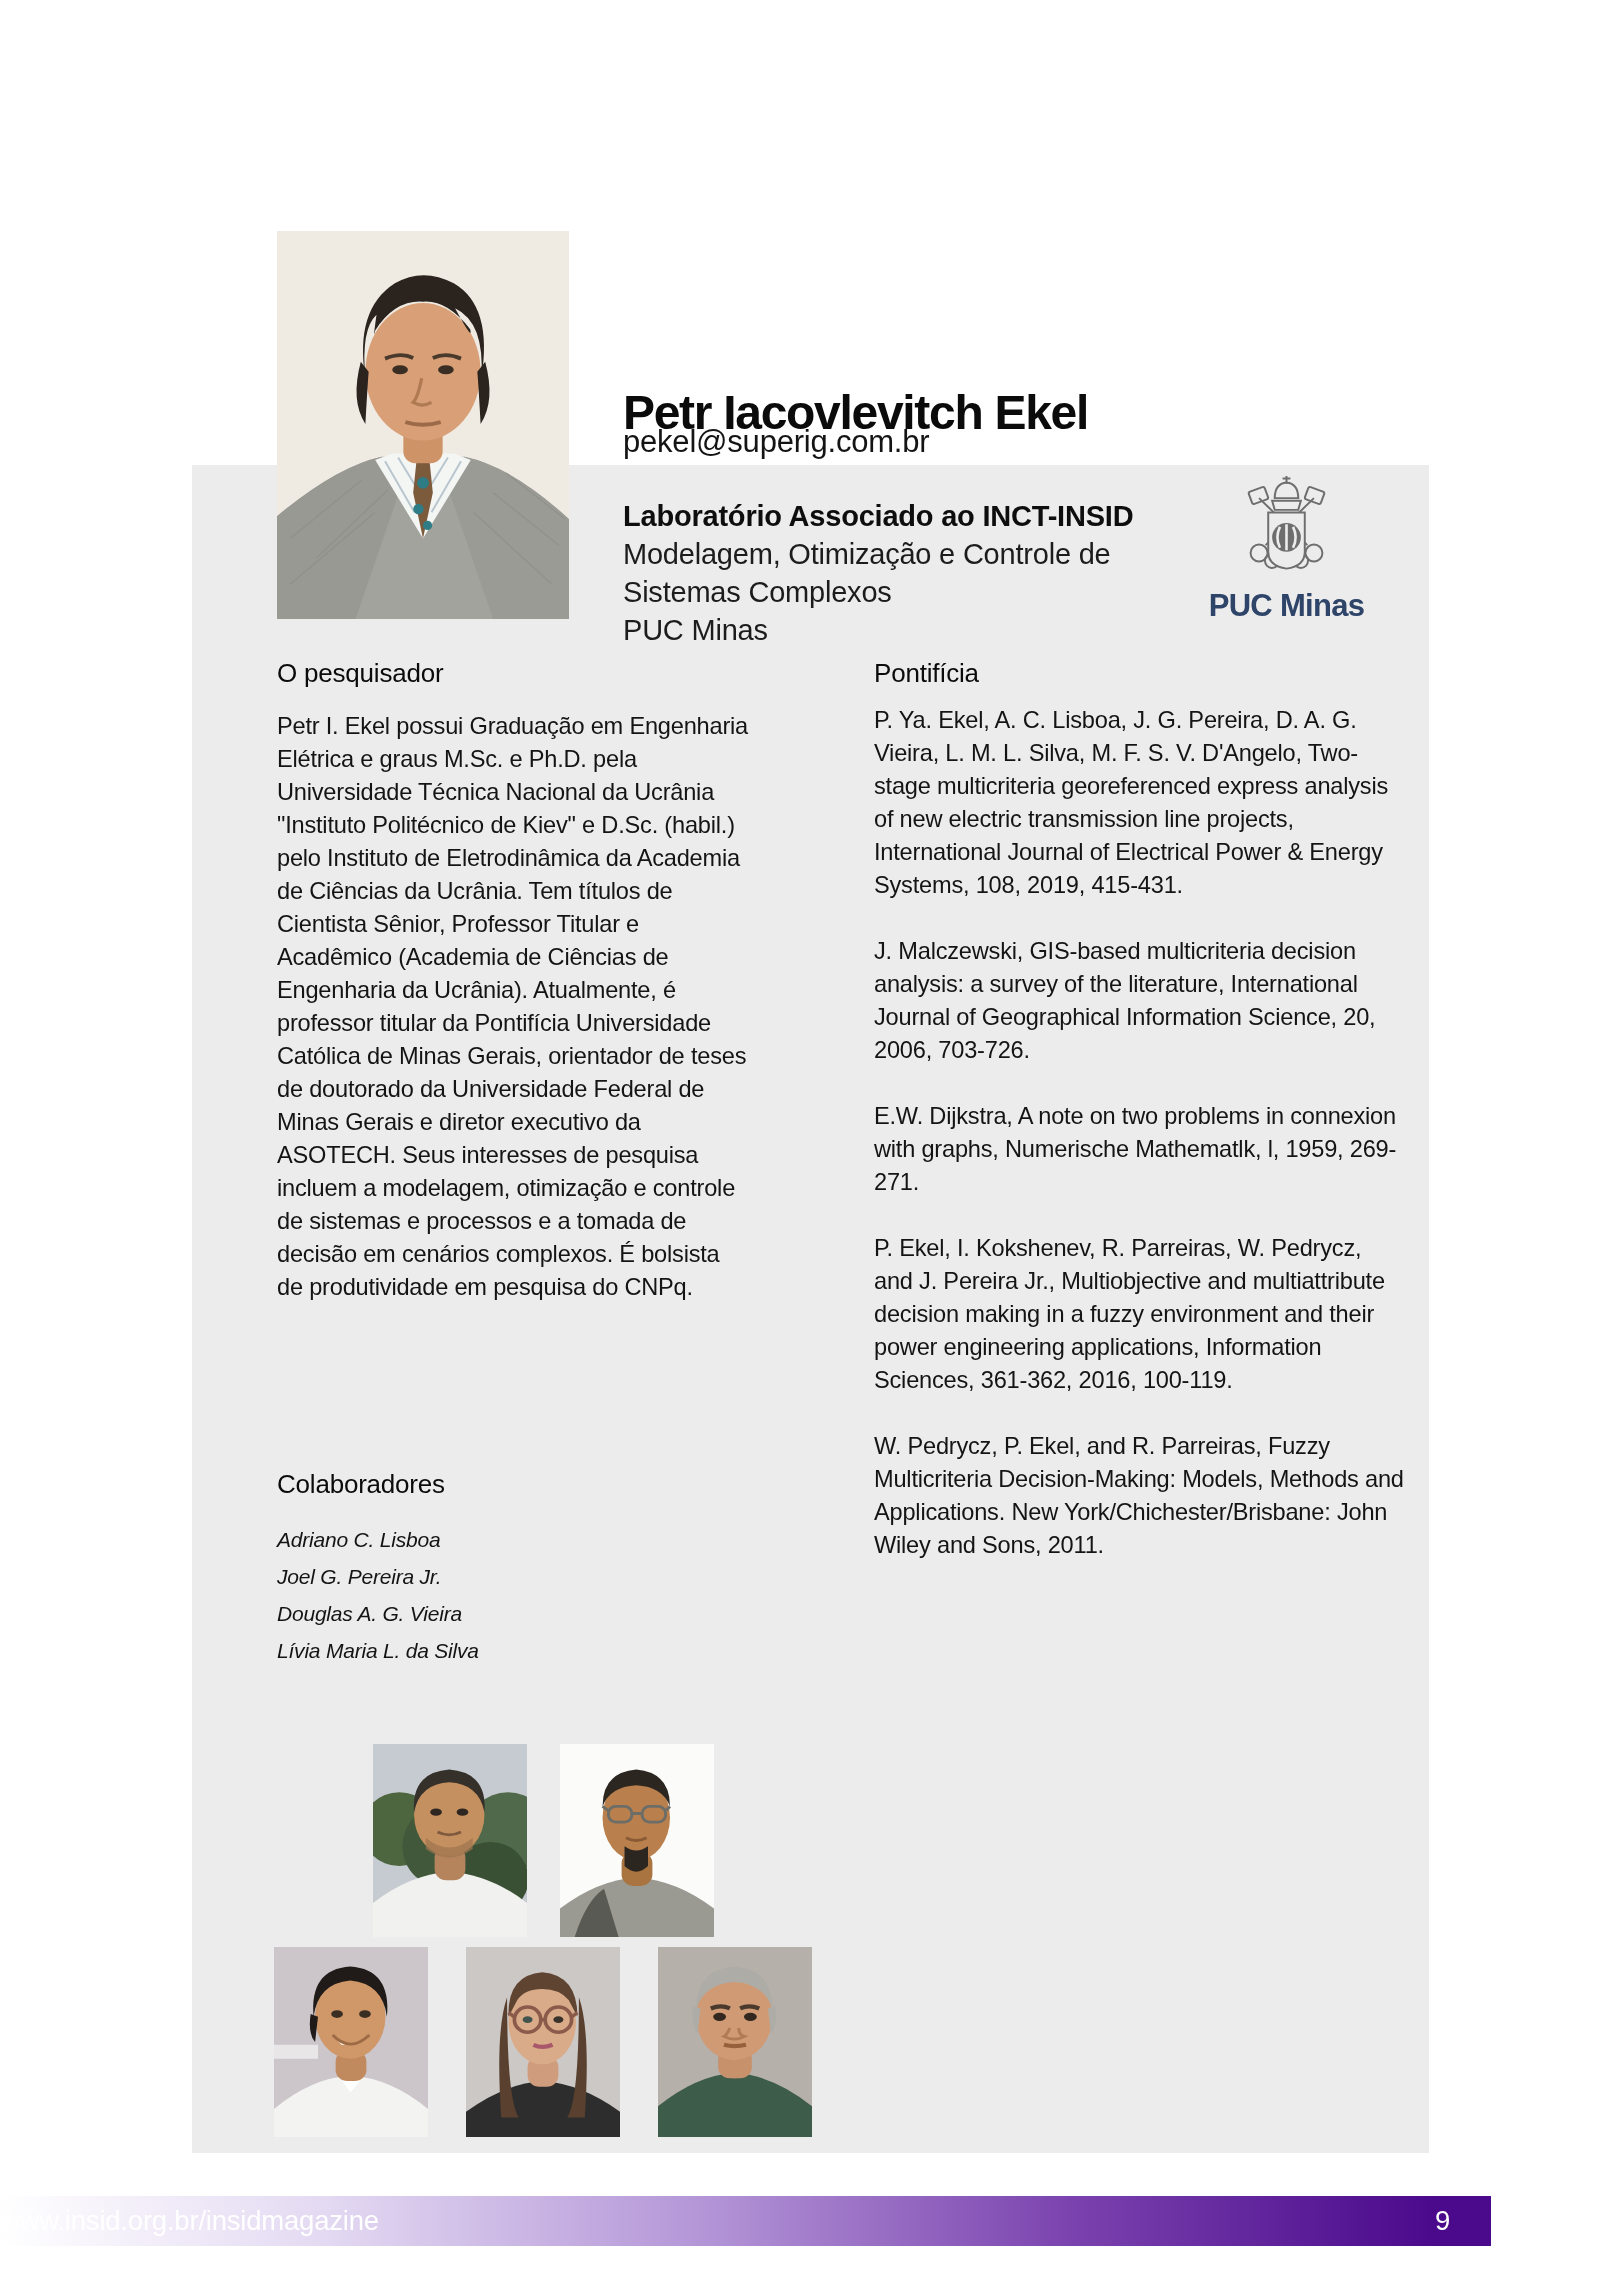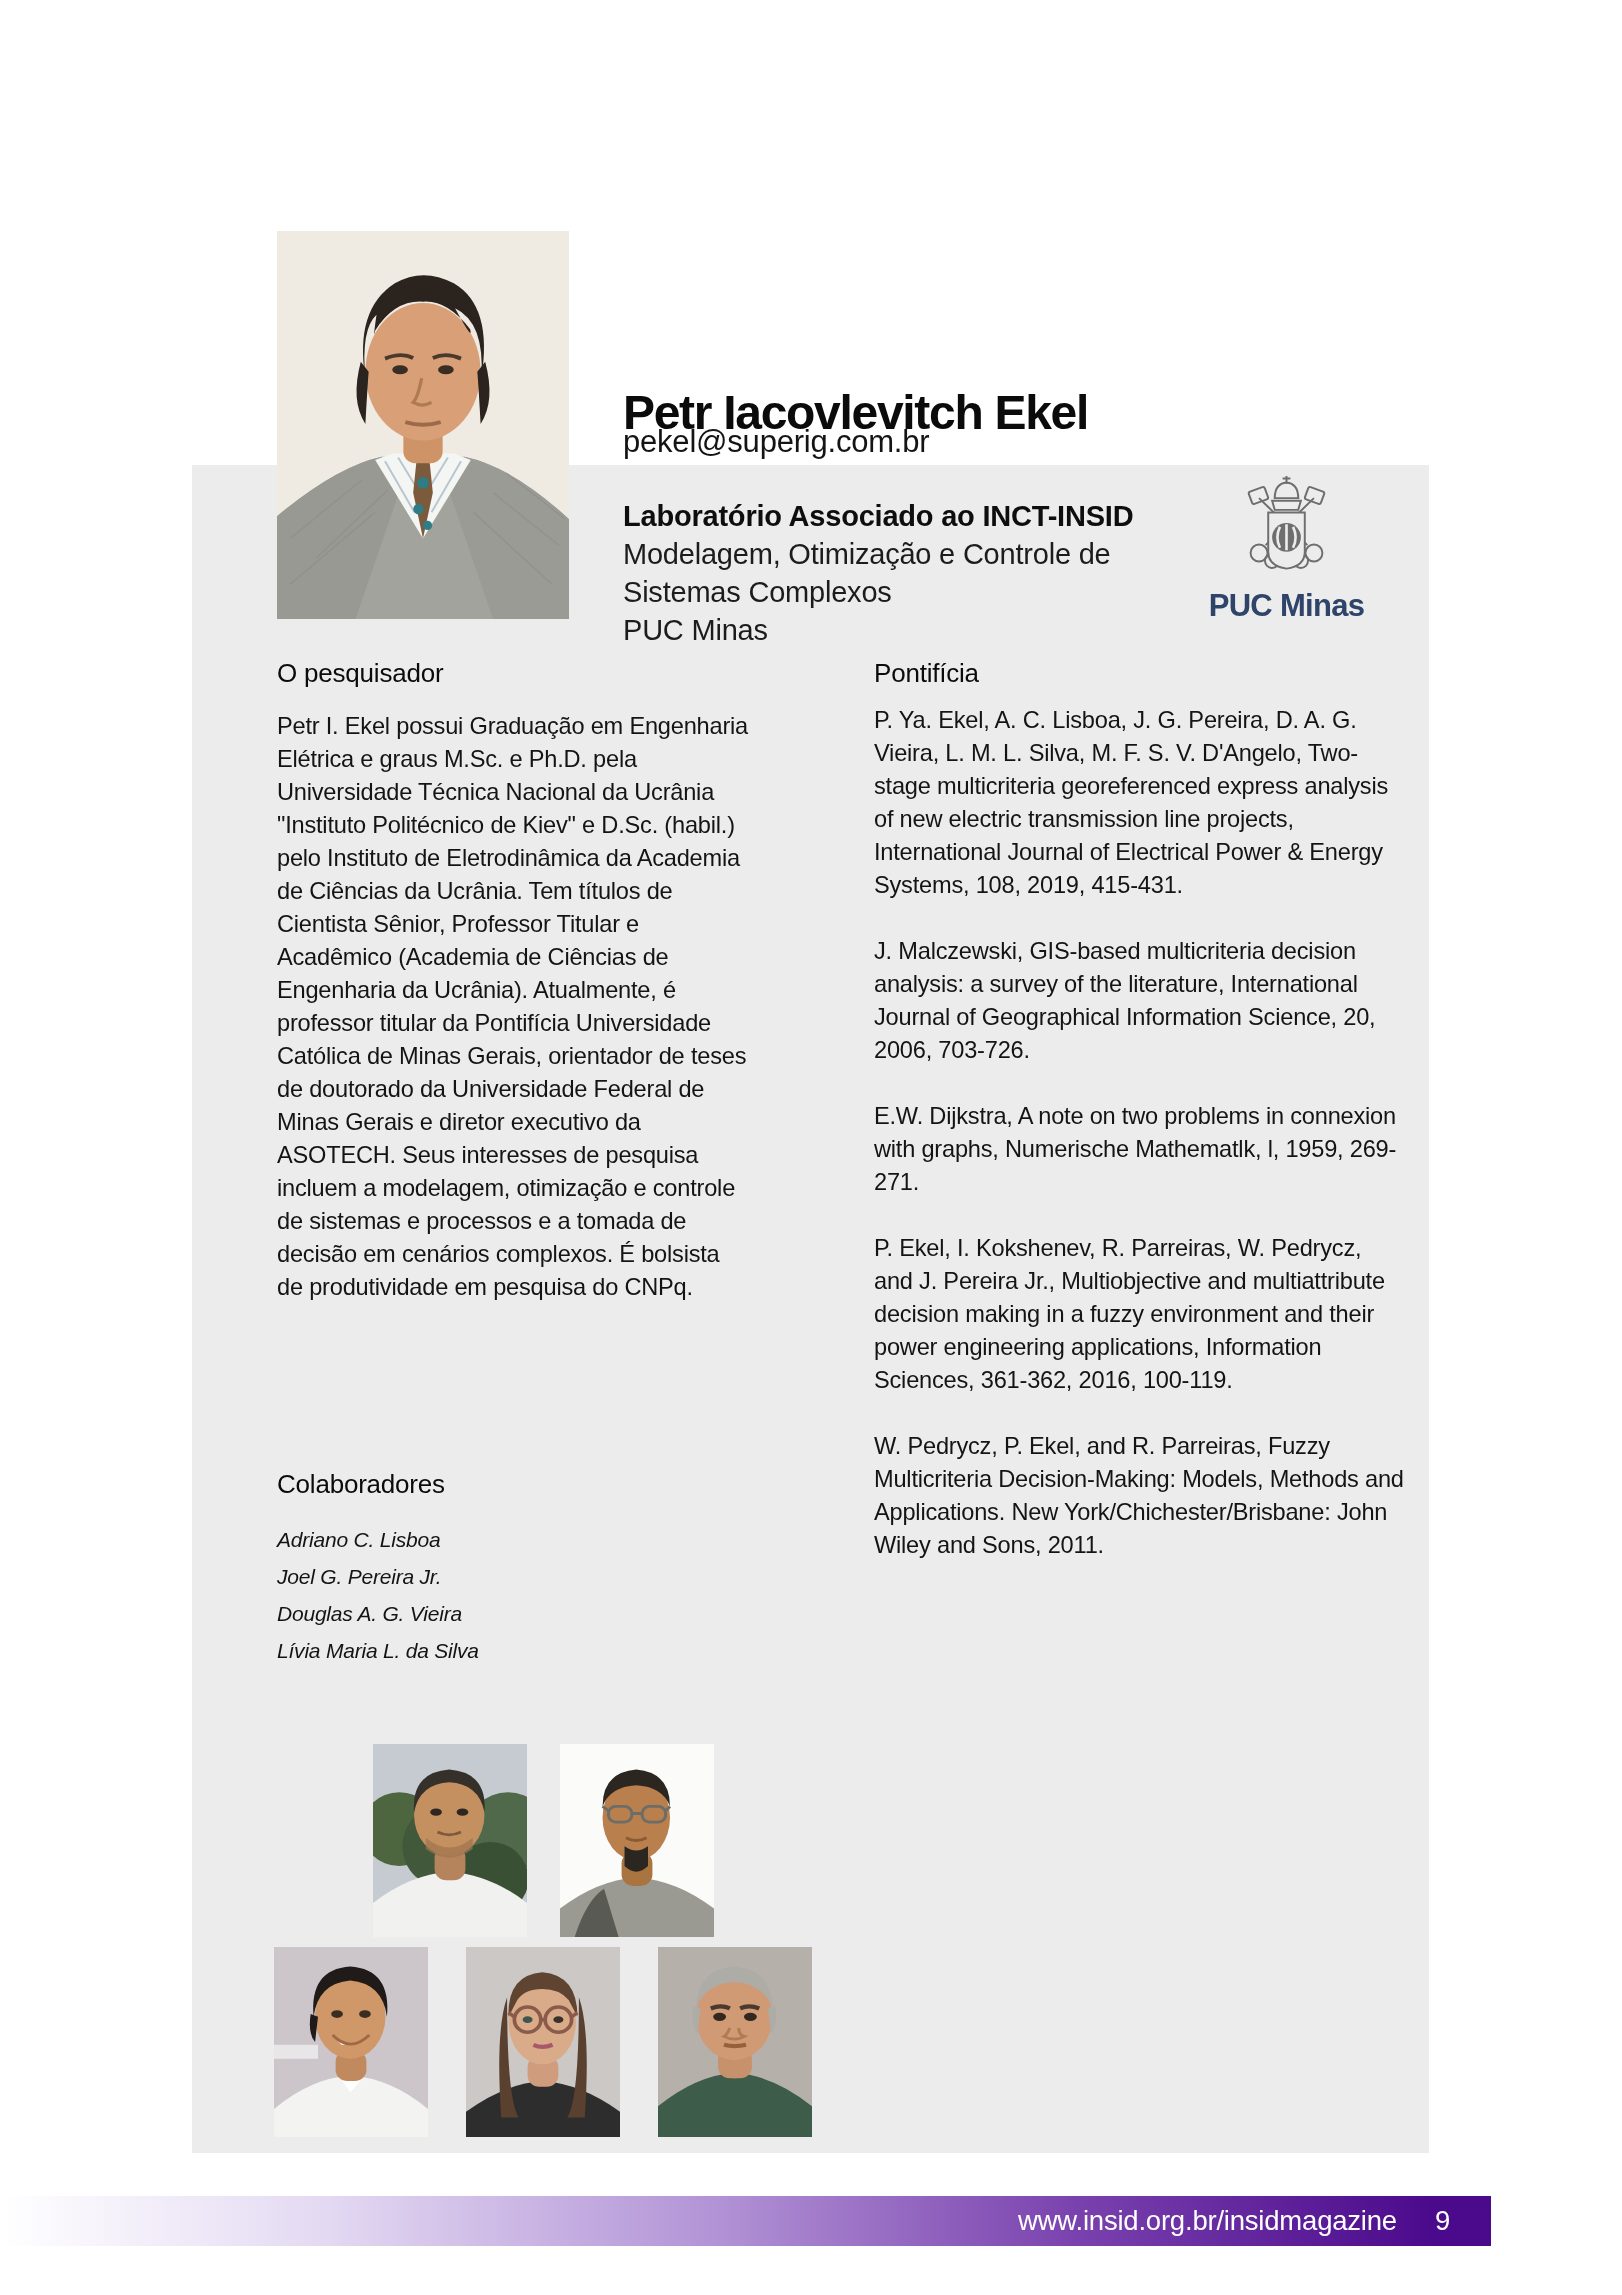--- a/index.html
+++ b/index.html
@@ -44,21 +44,21 @@
   .collab-photo{width:154px;}
   .photo-a{left:373px;top:1744px;height:193px;}
   .photo-b{left:560px;top:1744px;height:193px;}
   .photo-c{left:274px;top:1947px;height:190px;}
   .photo-d{left:466px;top:1947px;height:190px;}
   .photo-e{left:658px;top:1947px;height:190px;}
 
   .footer-bar{
     left:0;top:2196px;width:1491px;height:50px;
     background:linear-gradient(90deg,#ffffff 0%,#e3d9f2 22%,#b293d6 48%,#7a42ae 72%,var(--footer-purple,#4b0a8c) 96%);
-    display:flex;align-items:center;justify-content:flex-end;
+    display:flex;align-items:center;justify-content:space-between;
     padding-right:41px;box-sizing:border-box;
     color:#ffffff;font-size:27.5px;
   }
   .footer-bar .pagenum{margin-left:38px;}
 </style>
 </head>
 <body style="--footer-purple: #4b0a8c; --puc-navy: #2e4468; --panel-gray: #ececec;">
 
 <div class="abs gray-panel"></div>
 

